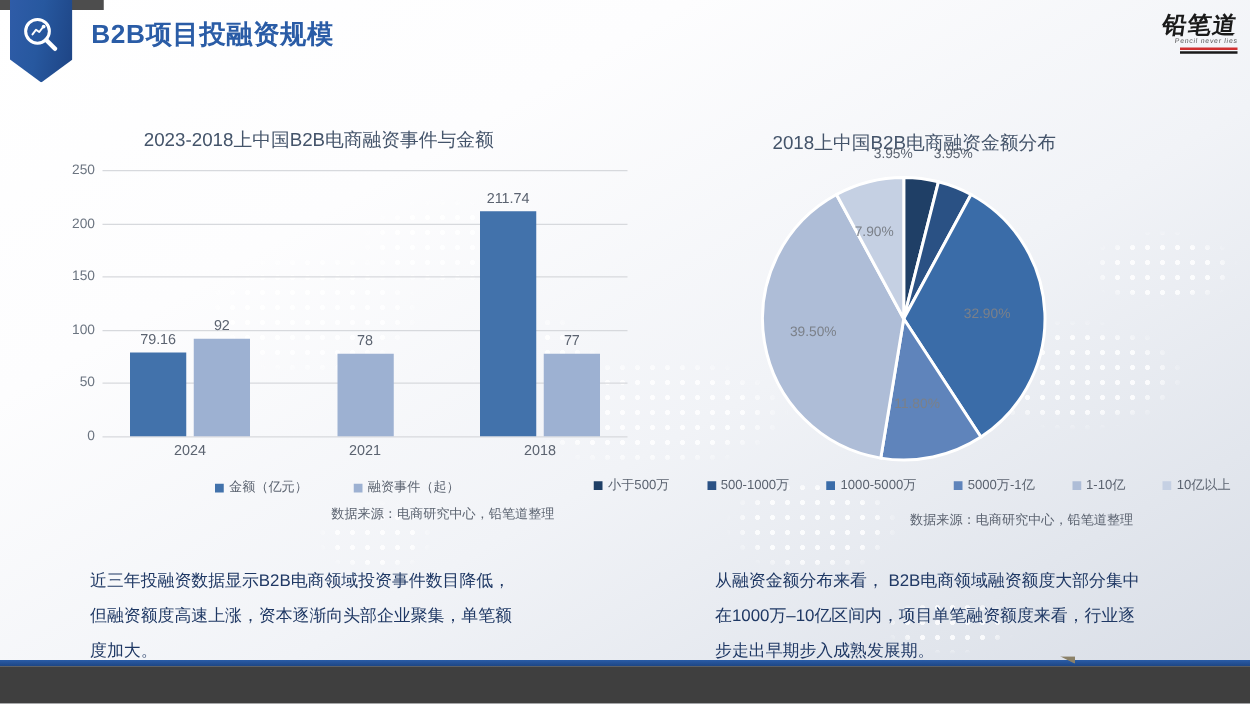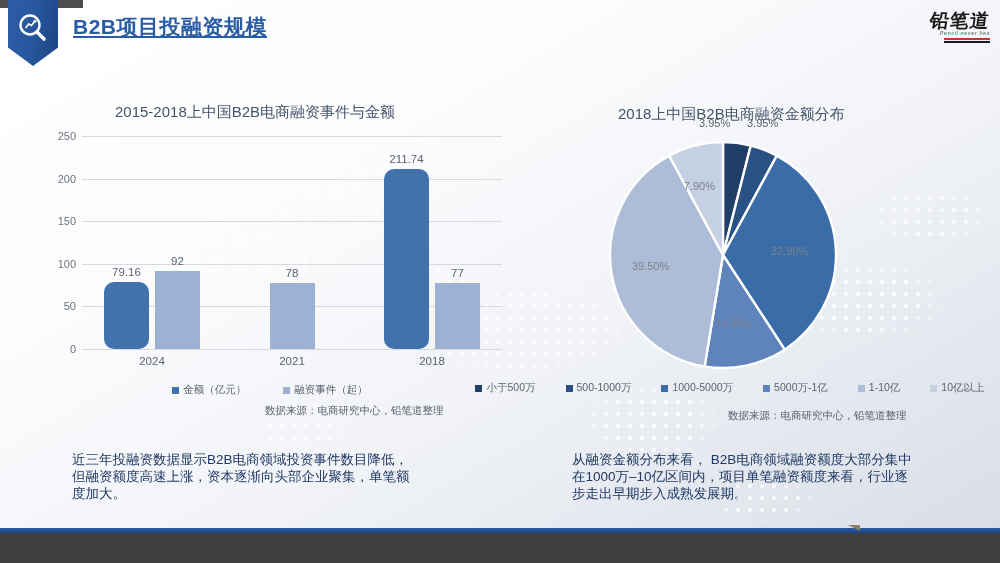--- a/index.html
+++ b/index.html
@@ -45,21 +45,21 @@
   .top-strip{position:absolute;left:0;top:0;width:83px;height:8px;background:#4d4d4d;}
   .pennant{position:absolute;left:8px;top:0;width:50px;height:66px;}
   .pennant .body{
     position:absolute;left:0;top:0;width:50px;height:66px;
     background:linear-gradient(100deg,#2f5ca8 0%,#27589f 45%,#1d4383 100%);
     clip-path:polygon(0 0,100% 0,100% 72%,50% 100%,0 72%);
   }
   .pennant svg{position:absolute;left:9px;top:12px;}
   .slide-title{
     position:absolute;left:73px;top:13px;
-    font-size:21px;font-weight:bold;color:#2a5ca6;letter-spacing:.5px;text-decoration:underline;
+    font-size:21px;font-weight:bold;color:#2a5ca6;letter-spacing:.5px;
   }
   .brand{position:absolute;right:10px;top:10px;width:92px;height:34px;text-align:right;}
   .brand .cn{
     font-size:19px;font-weight:bold;color:#1a1a1a;letter-spacing:1px;
     font-family:"DejaVu Sans",sans-serif;transform:skewX(-8deg);line-height:20px;
   }
   .brand .en{font-size:5.5px;color:#555;letter-spacing:.6px;line-height:7px;transform:skewX(-8deg);}
   .brand .bars{margin-top:1px;display:flex;flex-direction:column;align-items:flex-end;gap:1px;}
   .brand .bars i{display:block;height:2px;background:#d03030;}
   .brand .bars i:nth-child(1){width:46px;}
@@ -74,21 +74,21 @@
   .bar-chart{position:absolute;left:30px;top:128px;width:480px;height:245px;}
   .plot{position:absolute;left:52px;top:8px;right:8px;bottom:24px;}
   .gridline{position:absolute;left:0;right:0;height:1px;background:#d7d9dd;}
   .ytick{
     position:absolute;right:calc(100% + 6px);transform:translateY(-50%);
     font-size:11px;color:#6b7480;white-space:nowrap;
   }
   .groups{position:absolute;inset:0;display:flex;}
   .group{flex:1;position:relative;display:flex;align-items:flex-end;justify-content:center;gap:6px;}
   .bar{width:45px;position:relative;}
-  .bar.s0{background:#4272ab;border-radius:10px;}
+  .bar.s0{background:#4272ab;}
   .bar.s1{background:#9db1d2;}
   .bar .vlabel{
     position:absolute;bottom:100%;left:50%;transform:translateX(-50%);
     margin-bottom:4px;font-size:11.5px;color:#5b6370;white-space:nowrap;
   }
   .xlabel{
     position:absolute;top:calc(100% + 6px);left:50%;transform:translateX(-50%);
     font-size:11.5px;color:#5b6370;
   }
   .legend{
@@ -106,21 +106,21 @@
 
   
   .pie-wrap{position:absolute;left:608px;top:140px;width:230px;height:230px;}
   .pie-wrap svg{display:block;}
   .pie-label{position:absolute;font-size:11px;color:#7b8089;white-space:nowrap;}
   .pie-label.out{color:#5b6370;}
   #pie-legend{top:381px;left:520px;width:420px;gap:30px;}
 
   
   .note{
-    position:absolute;font-size:13.5px;line-height:17px;color:#1f3864;
+    position:absolute;font-size:13.5px;line-height:28px;color:#1f3864;
     white-space:pre-line;
   }
   #note-left{left:72px;top:451px;width:340px;}
   #note-right{left:572px;top:451px;width:345px;}
 
   
   .foot-line{position:absolute;left:0;bottom:30px;width:1000px;height:5px;
     background:linear-gradient(180deg,#2a5ca6,#1d4583);}
   .foot-band{position:absolute;left:0;bottom:0;width:1000px;height:30px;background:#3f3f3f;}
   .page-num{
@@ -154,21 +154,21 @@
 
   <div class="brand">
     <div class="cn">铅笔道</div>
     <div class="en">Pencil never lies</div>
     <div class="bars">
         <i></i>
         <i></i>
       </div>
   </div>
 
-  <div class="chart-title" id="bar-title">2015-2018上中国B2B电商融资事件与金额</div>
+  <div class="chart-title" id="bar-title">2023-2018上中国B2B电商融资事件与金额</div>
   <div class="bar-chart">
     <div class="plot" id="bar-plot">
         <div class="gridline" style="top: 100%;"></div>
         <div class="ytick" style="top: 100%;">0</div>
         <div class="gridline" style="top: 80%;"></div>
         <div class="ytick" style="top: 80%;">50</div>
         <div class="gridline" style="top: 60%;"></div>
         <div class="ytick" style="top: 60%;">100</div>
         <div class="gridline" style="top: 40%;"></div>
         <div class="ytick" style="top: 40%;">150</div>

